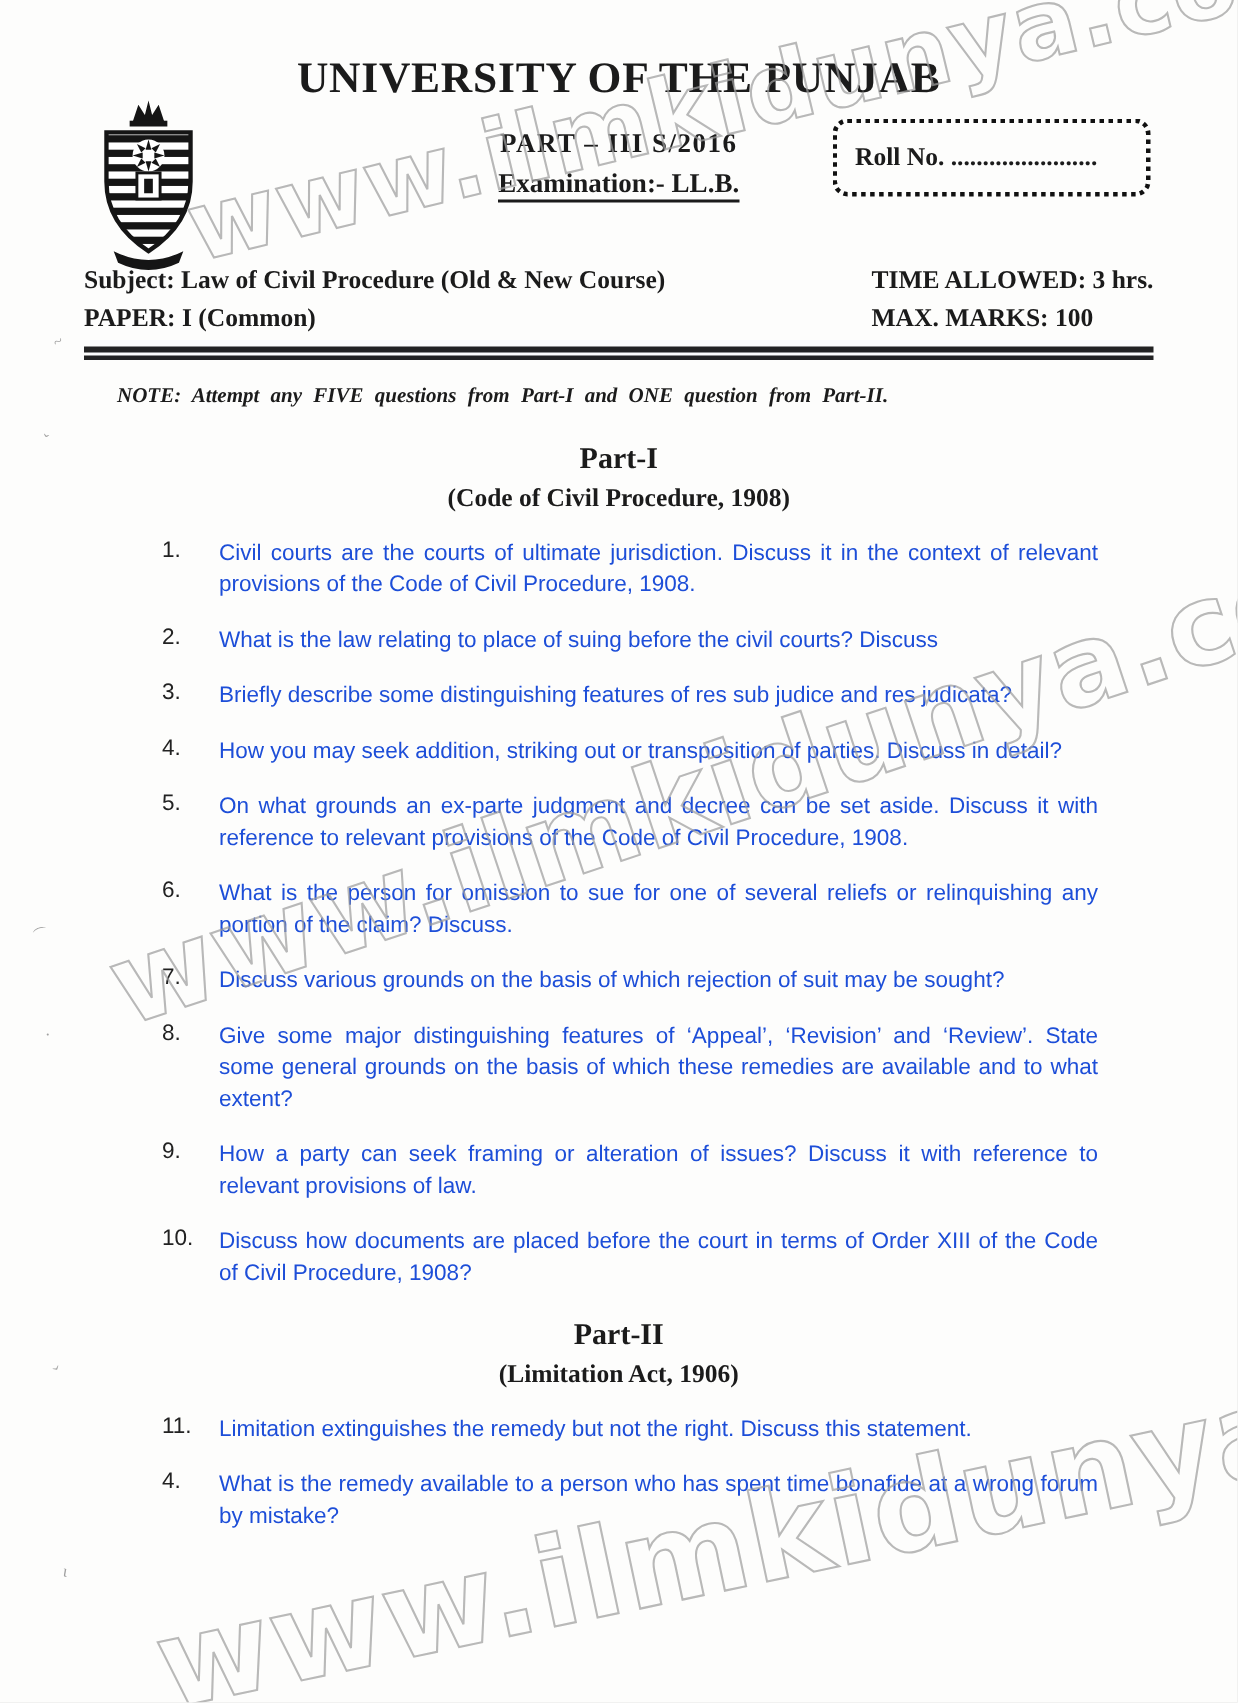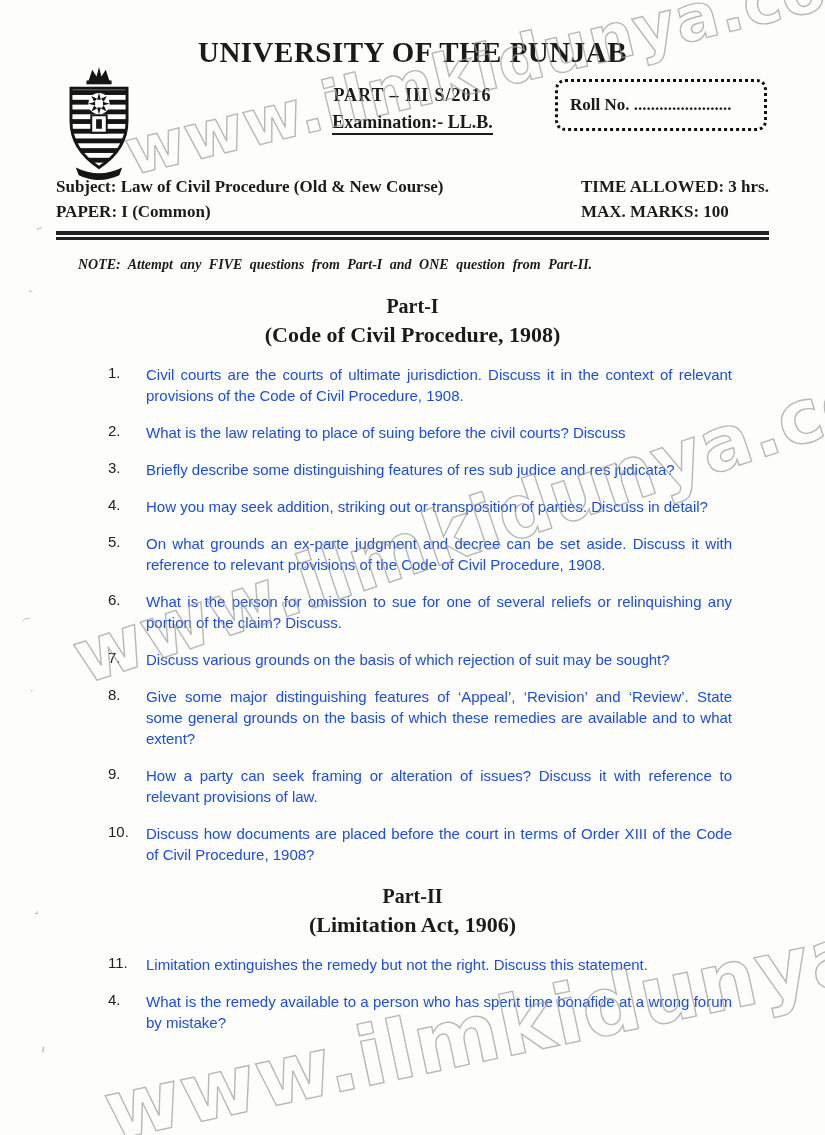--- a/index.html
+++ b/index.html
@@ -43,21 +43,21 @@
   .rule .r1{height:3.5px;background:#232323;margin-bottom:2.5px;}
   .rule .r2{height:2.5px;background:#232323;}
   
   .note{
     margin:16px 120px 0 78px;
     font-style:italic;font-weight:700;font-size:14px;line-height:1.35;
     padding-left:56px;text-indent:-56px;word-spacing:4px;
   }
   
   .part-title{text-align:center;font-size:20px;font-weight:700;margin:20px 0 0 0;}
-  .part-sub{text-align:center;font-size:22px;font-weight:700;margin:4px 0 0 0;}
+  .part-sub{text-align:center;font-size:17px;font-weight:700;margin:4px 0 0 0;}
   
   .qlist{margin-top:16px;}
   .q{display:flex;margin:0 0 16px 0;}
   .qno{
     width:38px;margin-left:108px;flex:none;
     font-family:"Liberation Sans", sans-serif;font-size:15px;color:#222;
   }
   .qtext{
     width:586px;margin:0;
     font-family:"Liberation Sans", sans-serif;font-size:15px;line-height:1.4;

